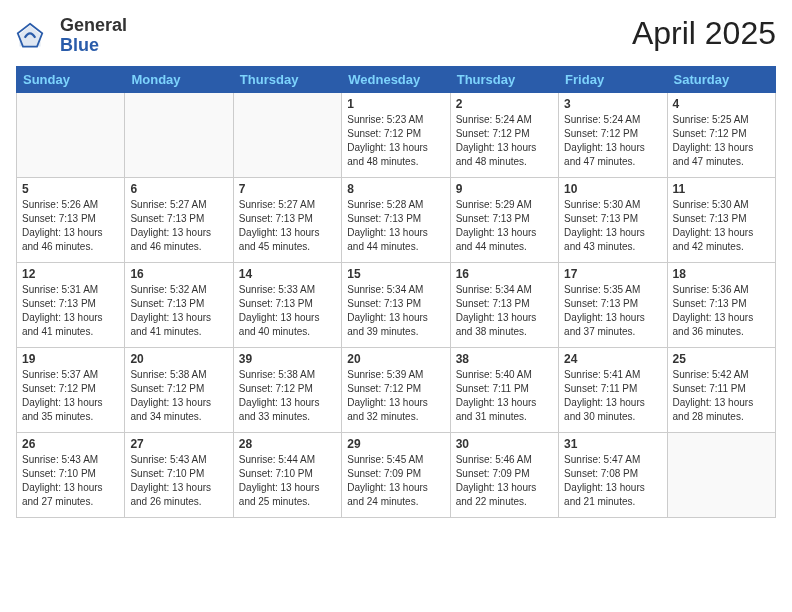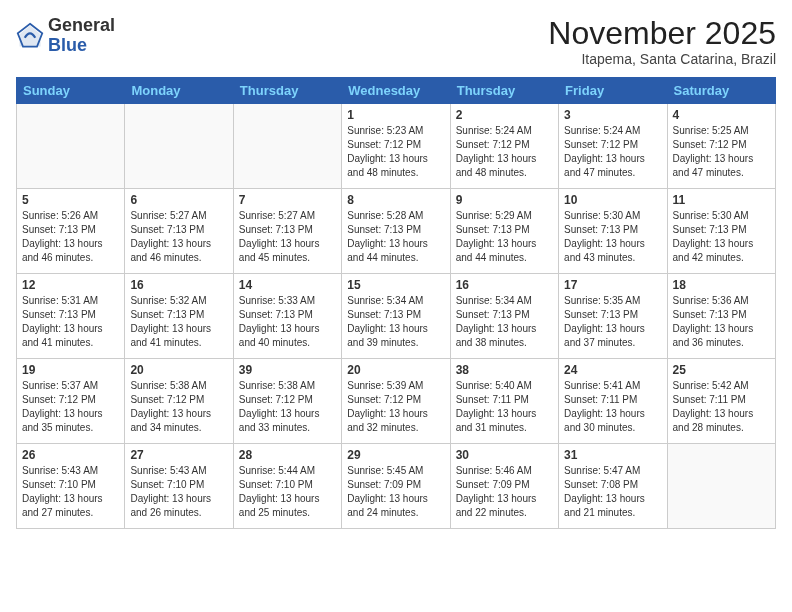--- a/index.html
+++ b/index.html
@@ -12,21 +12,21 @@
     }
     .header-area {
       display: flex;
       align-items: flex-start;
       justify-content: space-between;
       margin-bottom: 10px;
     }
     .logo {
       display: flex;
       align-items: center;
-      gap: 4px;
+      gap: 16px;
     }
     .logo-text {
       font-size: 18px;
       font-weight: bold;
       line-height: 1.1;
     }
     .logo-general { color: #333; }
     .logo-blue { color: #2a5caa; }
     .logo-icon {
       width: 28px;
@@ -96,22 +96,21 @@
       <polygon points="16,4 28,14 28,28 4,28 4,14" fill="#2a5caa" opacity="0.15"></polygon>
       <polygon points="16,2 30,13 24,28 8,28 2,13" fill="none" stroke="#2a5caa" stroke-width="2"></polygon>
       <path d="M10,18 Q16,8 22,18" fill="none" stroke="#2a5caa" stroke-width="2.5"></path>
     </svg>
     <div class="logo-text">
       <span class="logo-general">General</span><br>
       <span class="logo-blue">Blue</span>
     </div>
   </div>
   <div class="title-area">
-    <div class="calendar-title">November 2025</div>
-    <div class="calendar-subtitle">Itapema, Santa Catarina, Brazil</div>
+    <div class="calendar-title">April 2025</div>
   </div>
 </div>
 
 <table class="calendar">
   <thead>
     <tr>
     <th>Sunday</th>
         <th>Monday</th>
         <th>Thursday</th>
         <th>Wednesday</th>

